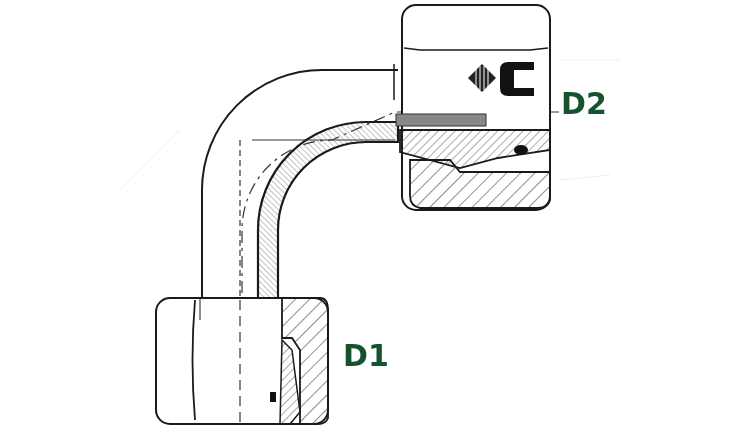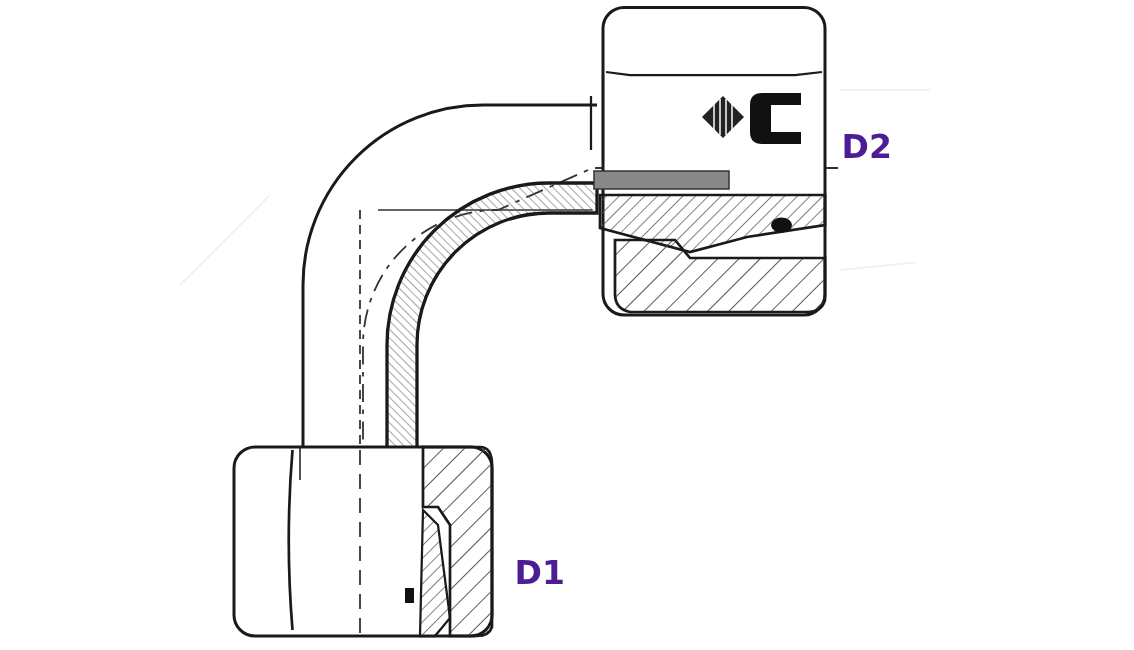--- a/index.html
+++ b/index.html
@@ -1,20 +1,20 @@
 <!DOCTYPE html>
 <html><head>
 <meta charset="utf-8">
 <style>
   html, body { margin:0; padding:0; background:#ffffff; }
   body { width:756px; height:433px; overflow:hidden; position:relative; font-family:"Liberation Sans", sans-serif; }
   #drawing { position:absolute; left:0; top:0; width:756px; height:433px; }
-  .label { position:absolute; font-family:"DejaVu Sans", sans-serif; font-weight:bold; font-size:22px; color:#4c1d95; letter-spacing:0px; }
+  .label { position:absolute; font-family:"DejaVu Sans", sans-serif; font-weight:bold; font-size:30px; color:#14532d; letter-spacing:0px; }
   #lbl-d2 { left:561px; top:86px; }
-  #lbl-d1 { left:343px; top:338px;margin-top:32px; }
+  #lbl-d1 { left:343px; top:338px; }
 </style>
 </head>
 <body>
 
 <svg id="drawing" viewBox="0 0 756 433" xmlns="http://www.w3.org/2000/svg">
   <defs>
     <pattern id="hatch" patternUnits="userSpaceOnUse" width="6" height="6" patternTransform="rotate(45)">
       <line x1="0" y1="0" x2="0" y2="6" stroke="#555" stroke-width="1"></line>
     </pattern>
     <pattern id="hatch2" patternUnits="userSpaceOnUse" width="10" height="10" patternTransform="rotate(45)">

